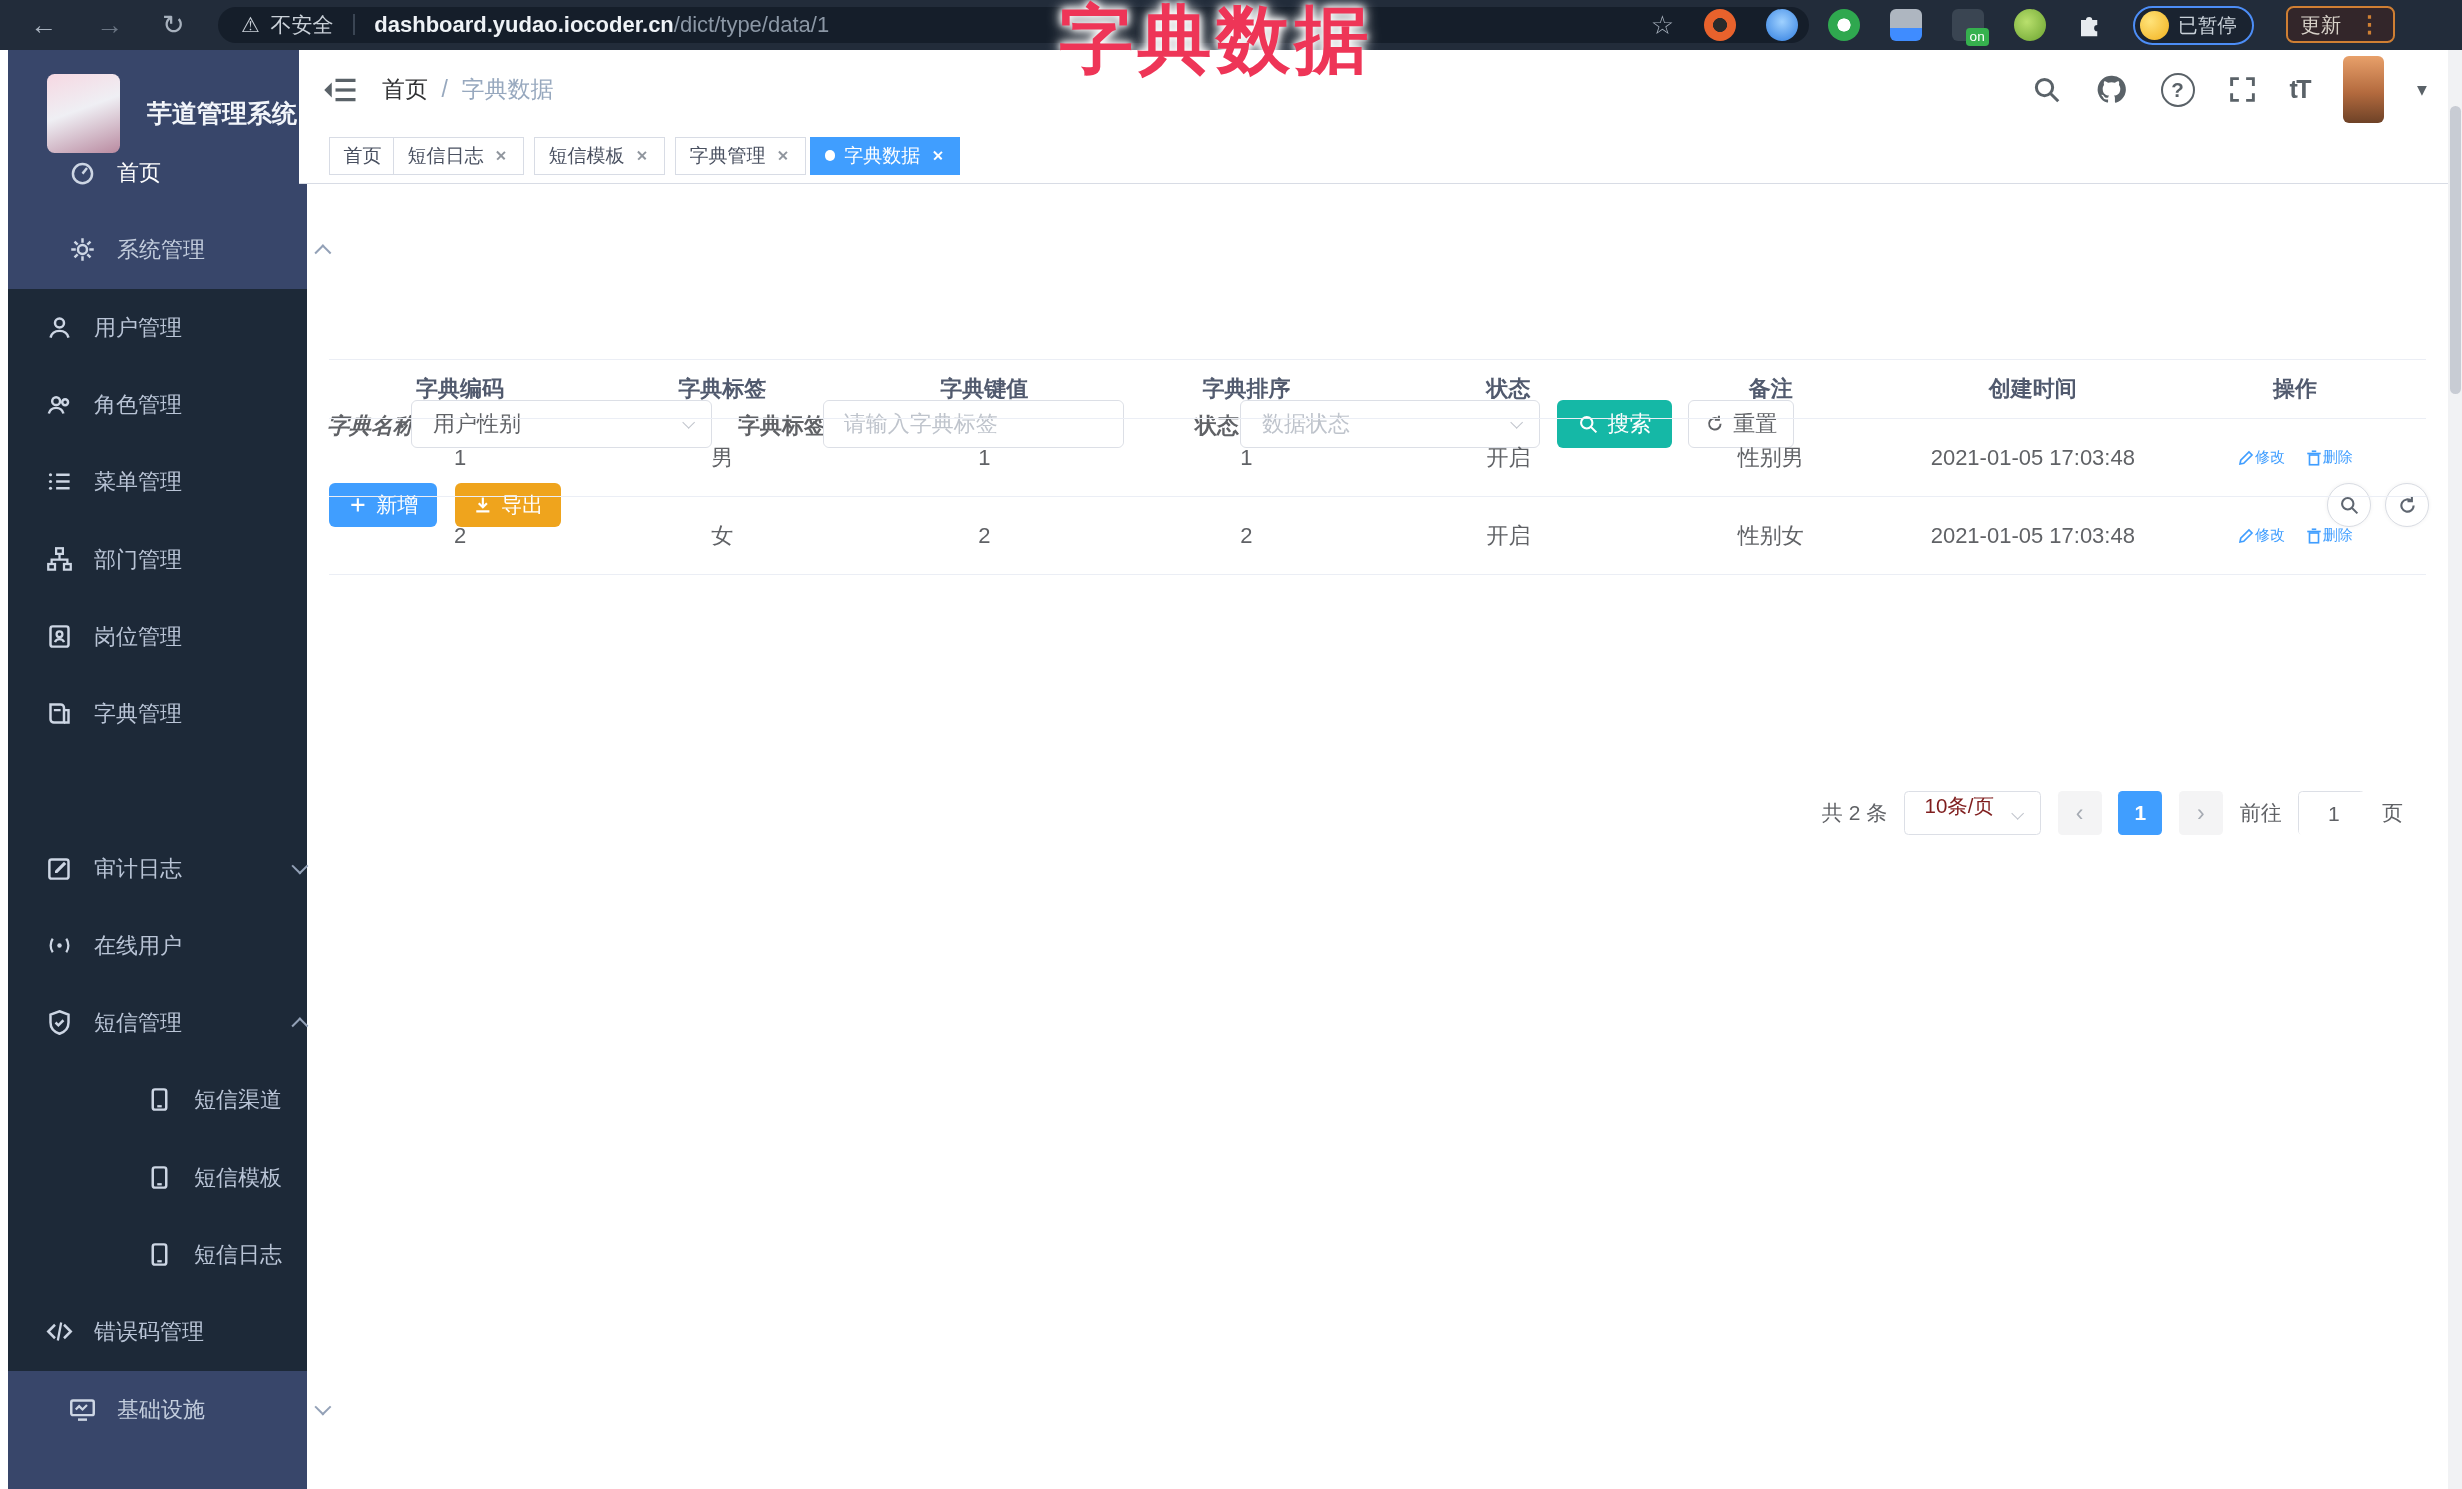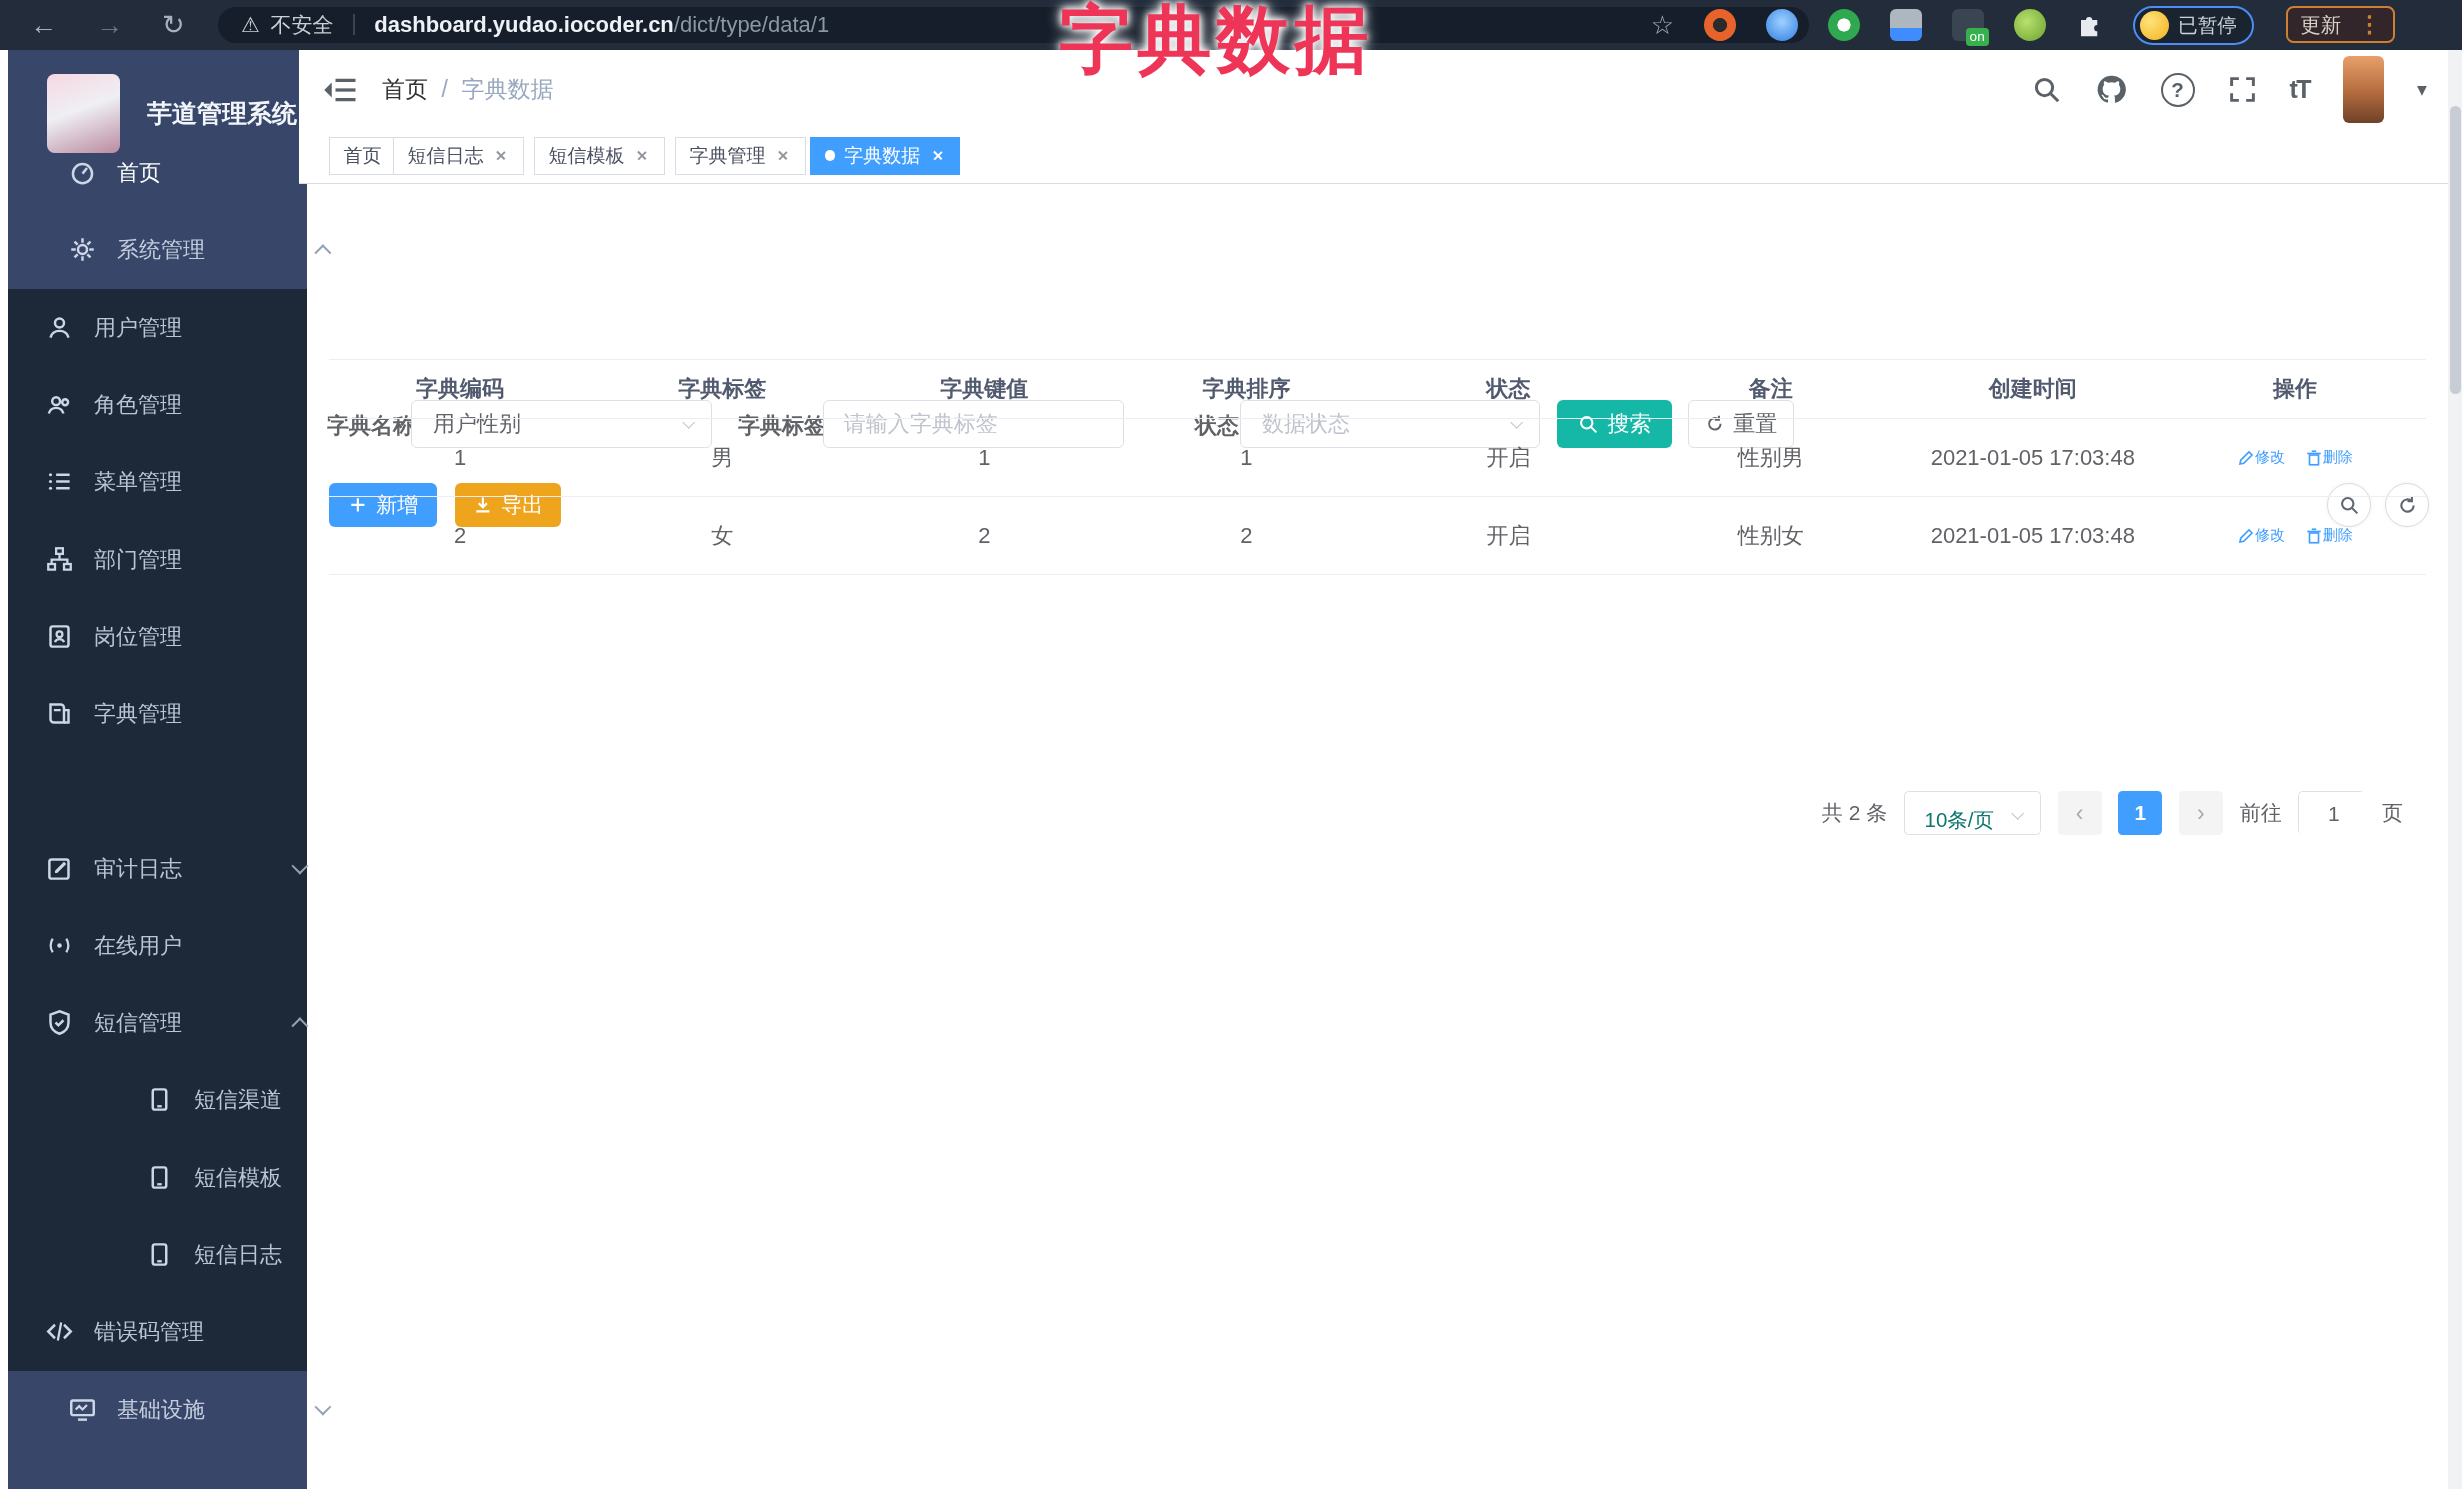--- a/index.html
+++ b/index.html
@@ -96,21 +96,21 @@
       display:flex;align-items:center;justify-content:center;color:#5f6670;box-shadow:0 0 4.5px rgba(0,0,0,.06);cursor:pointer;}
   .trow{display:grid;grid-template-columns:repeat(8,1fr);}
   .trow>div{display:flex;align-items:center;justify-content:center;}
   .thead{height:58px;border-top:1.5px solid #ebeef5;border-bottom:1.5px solid #ebeef5;font-size:22px;font-weight:bold;color:#515a6e;}
   .tbody-row{height:77px;border-bottom:1.5px solid #ebeef5;font-size:22px;color:#606266;}
   .alink{display:flex;align-items:center;color:#409eff;font-size:15px;cursor:pointer;}
   .acts{gap:19.7px;}
 
   
   .pager{position:absolute;top:608px;right:45px;height:44px;display:flex;align-items:center;gap:16.7px;font-size:21px;color:#606266;}
-  .psel{position:relative;width:137px;height:44px;border:1.5px solid #dcdfe6;border-radius:4.5px;display:flex;align-items:flex-end;padding-left:19.7px;box-sizing:border-box;font-size:20.5px;color:#0f766e;background:#fff;}
+  .psel{position:relative;width:137px;height:44px;border:1.5px solid #dcdfe6;border-radius:4.5px;display:flex;align-items:flex-start;padding-left:19.7px;box-sizing:border-box;font-size:20.5px;color:#7f1d1d;background:#fff;}
   .pbtn{width:44px;height:44px;border-radius:4.5px;background:#f4f4f5;color:#a6abb3;font-size:23px;display:flex;align-items:center;justify-content:center;cursor:pointer;}
   .pcur{width:44px;height:44px;border-radius:4.5px;background:#409eff;color:#fff;font-size:21px;font-weight:bold;display:flex;align-items:center;justify-content:center;cursor:pointer;}
   .ginp{width:67px;height:44px;border:1.5px solid #dcdfe6;border-radius:4.5px;box-sizing:border-box;}
   .ginp input{width:100%;height:100%;border:0;outline:0;text-align:center;font-family:inherit;font-size:21px;color:#606266;border-radius:4.5px;}
 
   
   .sb-track{position:absolute;right:0;top:50px;width:13.6px;height:1440px;background:#f1f2f4;z-index:40;}
   .sb-thumb{position:absolute;right:1.5px;top:56px;width:10.6px;height:288px;border-radius:5.3px;background:#c8ccd4;}
 
   svg{display:block;}
@@ -431,21 +431,21 @@
     </div>
     <div class="tag active" style="left:511px;">
       <span class="dot"></span>
       <span>字典数据</span>
       <span class="x" style="color:#fff;"></span>
     </div>
   </div>
 
   <div class="abs" style="left:299px;top:183px;width:2149px;height:1307px;background:#fff;">
 
-    <span class="lbl abs" style="left:28px;top:228px;">字典名称</span>
+    <span class="lbl abs" style="left:28px;top:228px;font-style:italic;">字典名称</span>
     <div class="sel" style="left:112px;width:301px;top:217px;">
       <span class="sel-val">用户性别</span>
       <span class="scaret"></span>
     </div>
 
     <span class="lbl abs" style="left:439px;top:228px;">字典标签</span>
     <div class="inp abs" style="left:524px;width:301px;top:217px;">
       <input type="text" placeholder="请输入字典标签" style="">
     </div>
 

